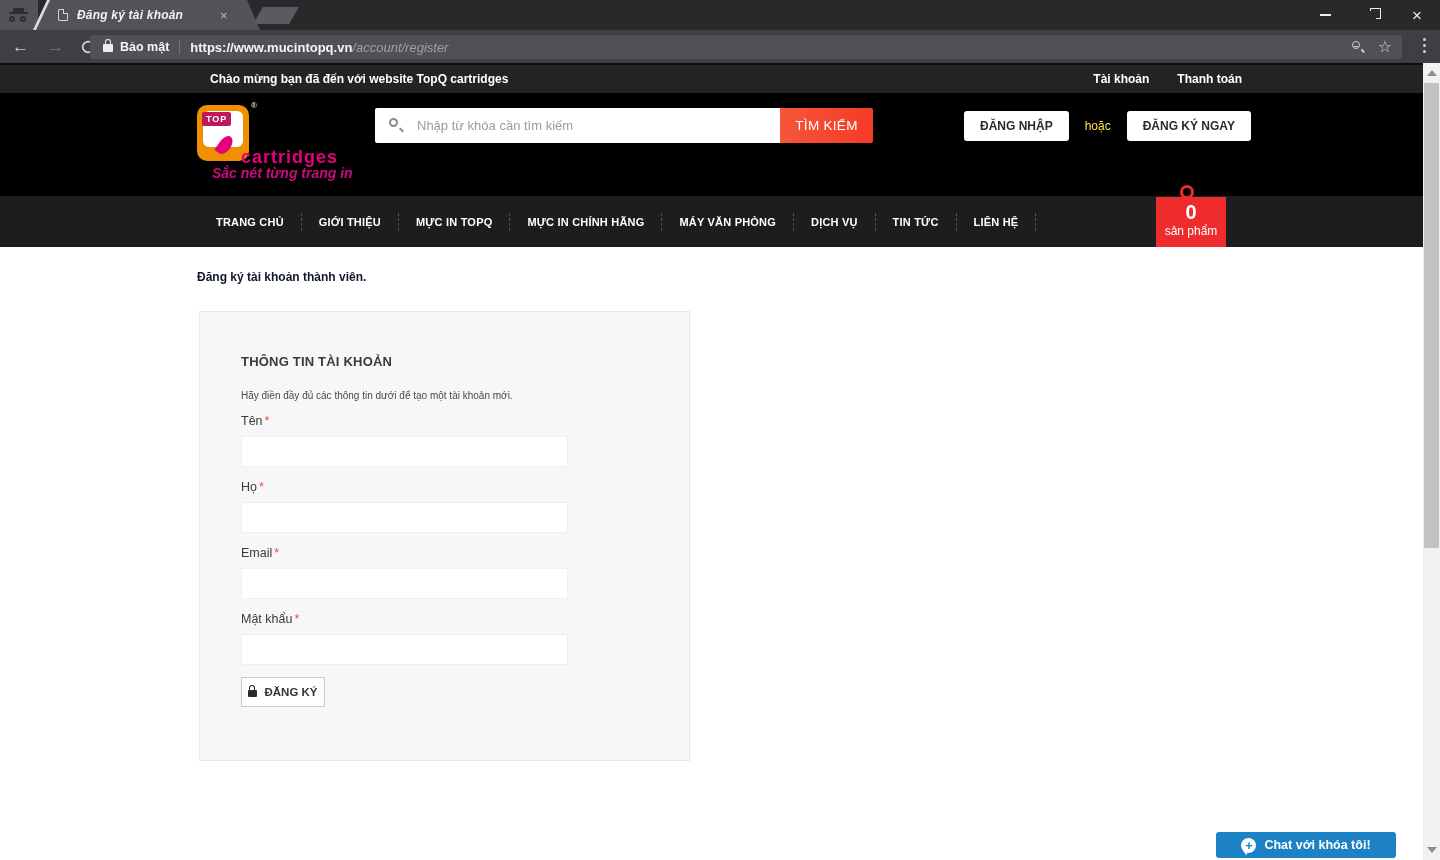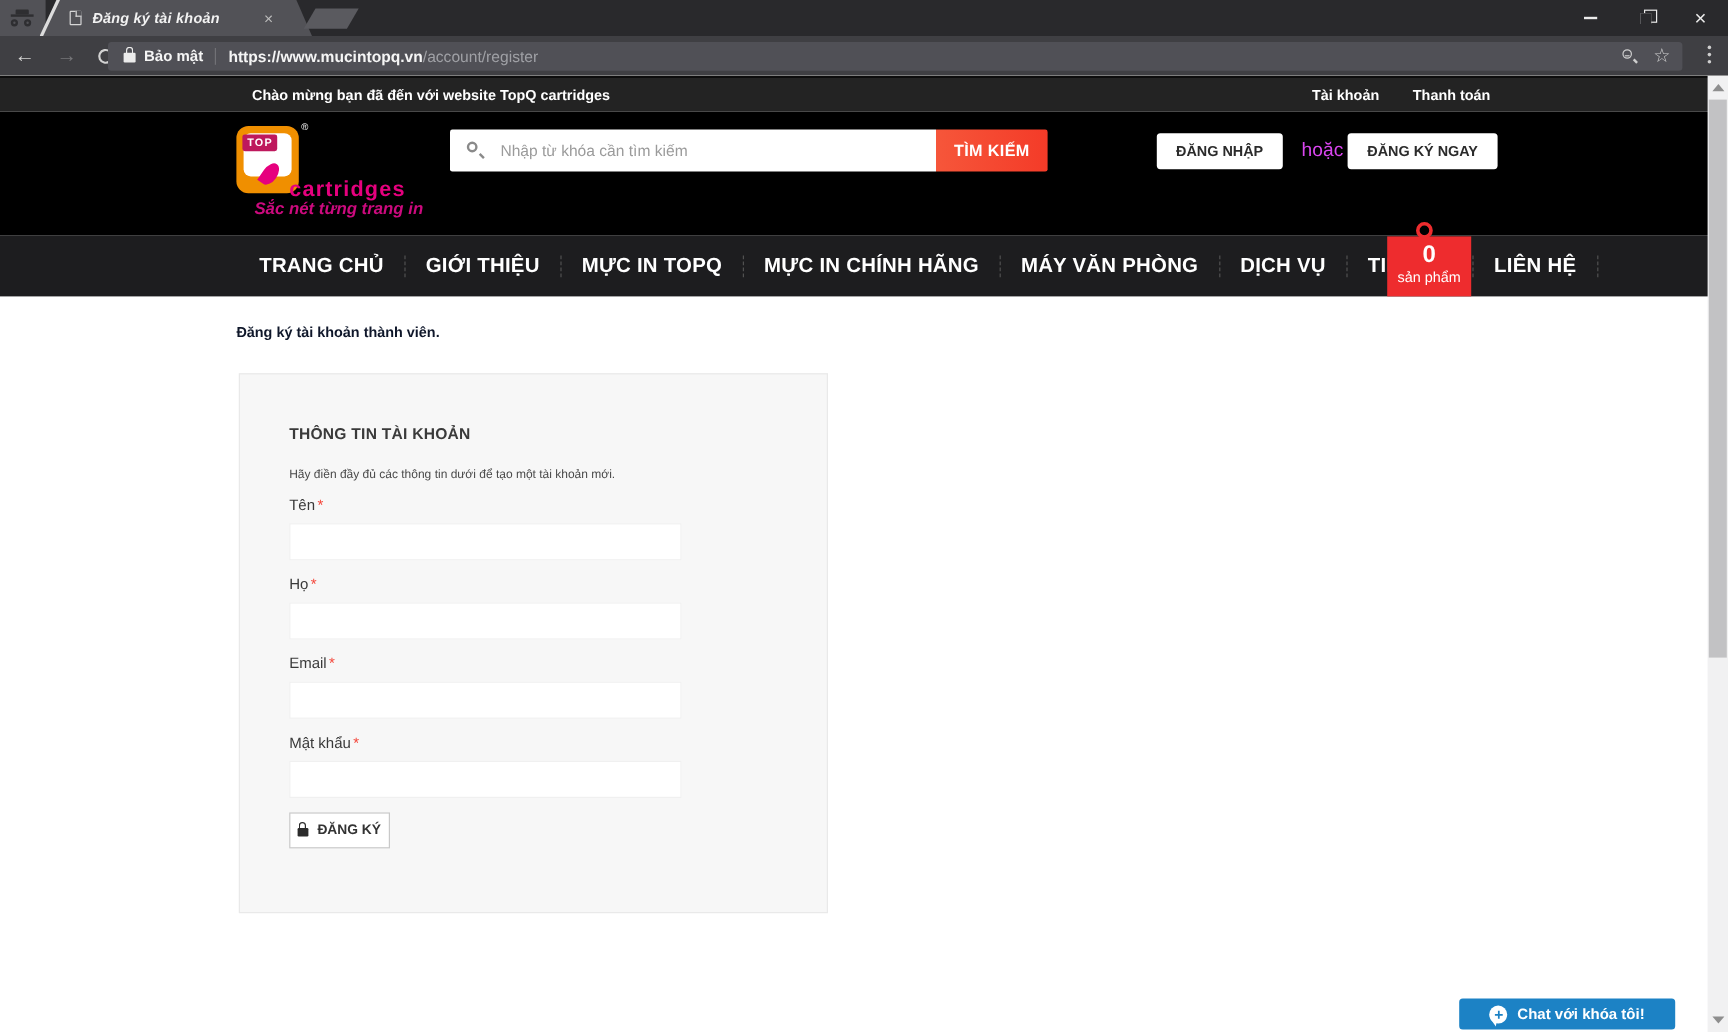--- a/index.html
+++ b/index.html
@@ -39,21 +39,21 @@
   .back { color:#d2d2d2; margin-left:12px; }
   .fwd { color:#77777a; margin-left:18px; }
   .reload { margin-left:16px; display:flex; }
   .omnibox { position:absolute; left:90px; top:5px; width:1312px; height:24px; background:#505056;
     border-radius:3px; display:flex; align-items:center; color:#f1f1f1; font-size:13px; }
   .lock-ico { position:relative; width:10px; height:8px; background:#ececec; border-radius:1px; margin:2px 7px 0 13px; }
   .lock-ico:before { content:""; position:absolute; left:1.5px; top:-5px; width:4px; height:5px; border:1.5px solid #ececec; border-bottom:none; border-radius:3px 3px 0 0; }
   .secure-label { font-weight:bold; font-size:12.5px; color:#f5f5f5; }
   .url-sep { width:1px; height:14px; background:#717176; margin:0 10px; }
   .url-main { color:#f5f5f5; font-weight:bold; }
-  .url-path { color:#9fa0a5; }
+  .url-path { color:#9fa0a5;font-style:italic; }
   .omni-right { position:absolute; right:10px; display:flex; align-items:center; gap:14px; }
   .zoom-ico { position:relative; width:12px; height:12px; }
   .zoom-ico .ring { position:absolute; width:8px; height:8px; border:1.5px solid #cfcfcf; border-radius:50%; }
   .zoom-ico .minus { position:absolute; left:2.5px; top:4.5px; width:4px; height:1.5px; background:#cfcfcf; }
   .zoom-ico .tail { position:absolute; left:9px; top:9px; width:4px; height:1.5px; background:#cfcfcf; transform:rotate(45deg); }
   .star { color:#cfcfcf; font-size:16px; line-height:1; font-family:"DejaVu Sans",sans-serif; }
   .menu-dots { position:absolute; right:14px; top:8px; display:flex; flex-direction:column; gap:3px; }
   .menu-dots i { width:3px; height:3px; background:#cfcfcf; border-radius:50%; }
 
   
@@ -80,29 +80,29 @@
   .logo-cartridges { position:absolute; left:44px; top:44px; color:#e6007e; font-weight:bold; font-size:18px; letter-spacing:1px; }
   .logo-tagline { position:absolute; left:1px; top:62px; color:#cc0a7e; font-style:italic; font-weight:bold; font-size:14px; white-space:nowrap;margin-left:14px; }
 
   .search { position:absolute; left:375px; top:15px; width:498px; height:35px; display:flex; }
   .search-input-wrap { position:relative; width:405px; height:35px; }
   .search-input { width:100%; height:100%; border:none; outline:none; background:#fff; border-radius:2px 0 0 2px; padding-left:42px; font-size:13px; color:#333; font-family:"Liberation Sans",sans-serif; }
   .search-input::placeholder { color:#9b9b9b; }
   .mag-ico { position:absolute; left:14px; top:10px; width:14px; height:14px; }
   .mag-ico .ring { position:absolute; width:9px; height:9px; border:2px solid #8a8a8a; border-radius:50%; }
   .mag-ico .tail { position:absolute; left:10px; top:11px; width:5px; height:2px; background:#8a8a8a; transform:rotate(45deg); }
-  .search-btn { width:93px; height:35px; border:none; background:linear-gradient(90deg,#f6563a,#f43b28); color:#fff; font-weight:bold; font-size:13.5px; letter-spacing:.3px; border-radius:0 2px 2px 0; font-family:"Liberation Sans",sans-serif; }
+  .search-btn { width:93px; height:35px; border:none; background:linear-gradient(90deg,#f6563a,#f43b28); color:#fff; font-weight:normal; font-size:13.5px; letter-spacing:.3px; border-radius:0 2px 2px 0; font-family:"Liberation Sans",sans-serif; }
 
   .auth { position:absolute; left:964px; top:18px; display:flex; align-items:center; }
   .auth-btn { height:30px; background:#fff; border:none; border-radius:3px; color:#2b2b2b; font-weight:bold; font-size:12px; padding:0 16px; font-family:"Liberation Sans",sans-serif; }
-  .or-label { color:#d946ef; font-size:16px; margin:0 4px 0 16px; }
+  .or-label { color:#fde047; font-size:12px; margin:0 16px 0 16px; }
 
   .mainnav { position:relative; height:51px; background:#1d1d1f; }
   .nav-items { position:absolute; left:216px; top:0; height:51px; display:flex; align-items:center; }
-  .nav-item { color:#fff; font-weight:bold; font-size:17px; letter-spacing:.2px; white-space:nowrap; }
+  .nav-item { color:#fff; font-weight:bold; font-size:11px; letter-spacing:.2px; white-space:nowrap; }
   .nav-sep { width:0; height:18px; border-left:1px dashed #515151; margin:0 17px; }
 
   .cart { position:absolute; left:1156px; top:134px; width:70px; height:50px; background:#ee2c2e; text-align:center; z-index:5; }
   .cart-handle { position:absolute; left:24px; top:-12px; width:14px; height:14px; border:3.5px solid #ee2c2e; border-radius:50%; background:transparent; }
   .cart-count { position:relative; color:#fff; font-size:20px; font-weight:bold; line-height:24px; margin-top:3px; }
   .cart-label { position:relative; color:#fff; font-size:12px; }
 
   .content { position:relative; }
   .page-title { position:absolute; left:197px; top:23px; font-size:12px; font-weight:bold; color:#0f172a; }
   .panel { position:absolute; left:199px; top:64px; width:491px; height:450px; background:#f7f7f7; border:1px solid #e9e9e9; padding:42px 0 0 41px; }

